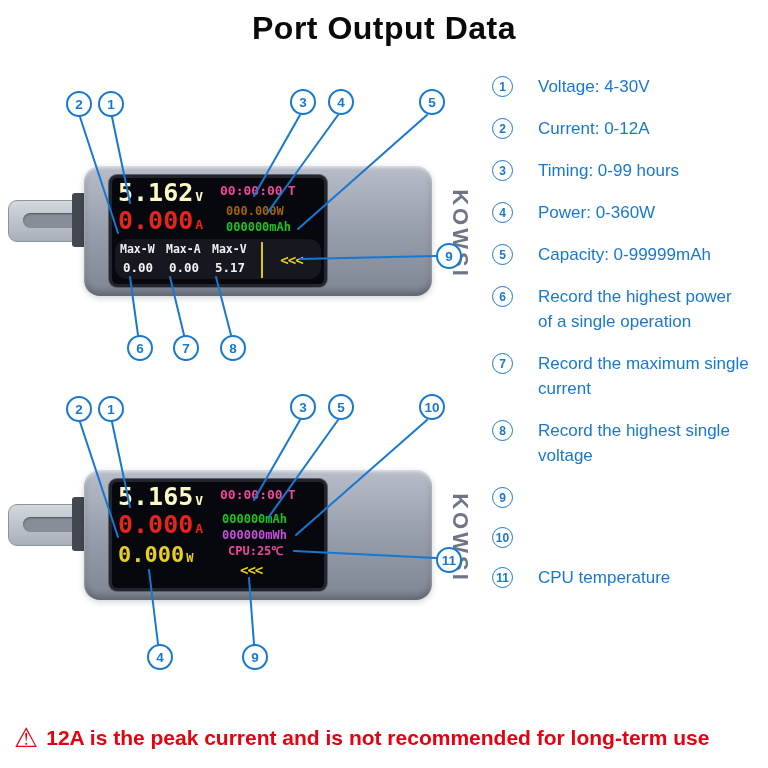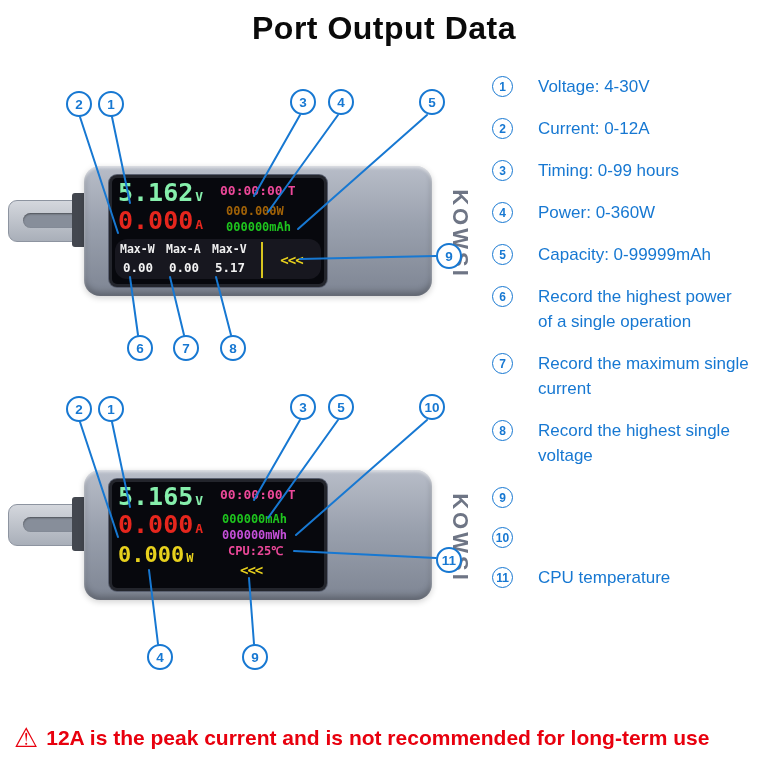--- a/index.html
+++ b/index.html
@@ -23,21 +23,21 @@
         background:linear-gradient(180deg,#b8bdc8 0%,#9aa1ae 45%,#7e8593 100%);
         box-shadow:inset 0 2px 3px rgba(255,255,255,.55),inset 0 -4px 6px rgba(0,0,0,.25),0 2px 6px rgba(0,0,0,.18);}
   .brand{position:absolute;left:331px;top:55px;width:90px;height:26px;transform:rotate(90deg);
         text-align:center;font-size:22px;font-weight:700;color:#6e7585;letter-spacing:3px;
         text-shadow:0 1px 1px rgba(255,255,255,.4);}
   .screen{position:absolute;left:112px;top:18px;width:212px;height:106px;background:#07080d;border-radius:5px;
         box-shadow:0 0 0 3px #23252c,0 0 0 4px #5a6070;}
   .fld{position:absolute;font-family:"DejaVu Sans Mono",monospace;font-weight:700;white-space:nowrap;line-height:1.15;}
   .unit{font-size:13px;margin-left:2px;}
   .unit-sm{font-size:12px;margin-left:2px;}
-  .c-blue{color:#86efac}.c-red{color:#e6261d}.c-grn{color:#1ec41e}.c-yel{color:#e8d11d}
+  .c-blue{color:#fef9c3}.c-red{color:#e6261d}.c-grn{color:#1ec41e}.c-yel{color:#e8d11d}
   .c-mag{color:#c44fd8}.c-wht{color:#ec4899}.c-pwr{color:#a16207}
   .volt{left:6px;top:1px;font-size:25px;}
   .time{left:108px;top:6px;font-size:13px;}
   .time .unit{margin-left:5px}
   .curr{left:6px;top:29px;font-size:25px;}
   .d1-pow{left:114px;top:27px;font-size:12px;}
   .d1-cap{left:114px;top:43px;font-size:12px;}
   .strip{position:absolute;left:3px;top:61px;width:206px;height:40px;background:#17171f;border-radius:12px;}
   .sh{position:absolute;top:3px;font-size:11.5px;color:#f0f0f0;font-family:"DejaVu Sans Mono",monospace;font-weight:700;}
   .sv{position:absolute;top:21px;font-size:12.5px;color:#f2f2f2;font-family:"DejaVu Sans Mono",monospace;font-weight:700;}

